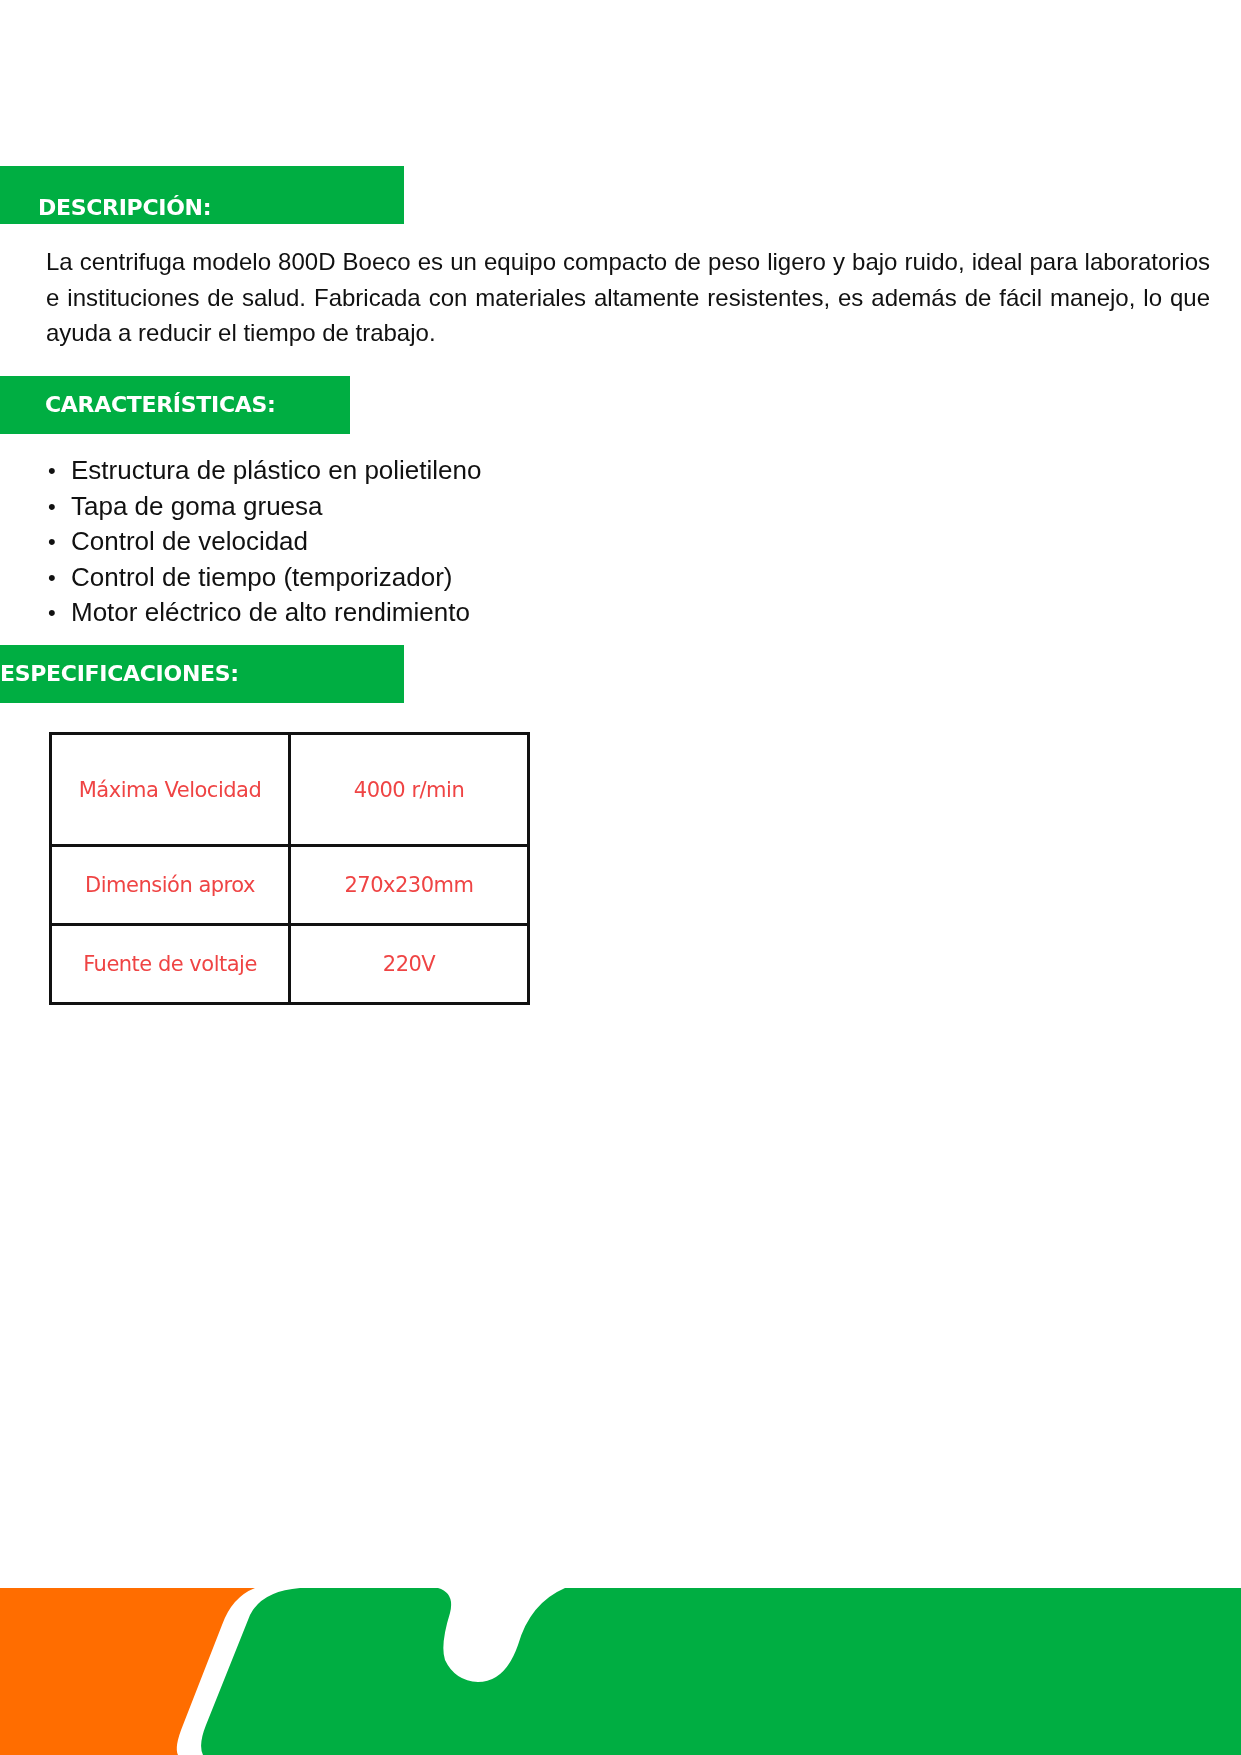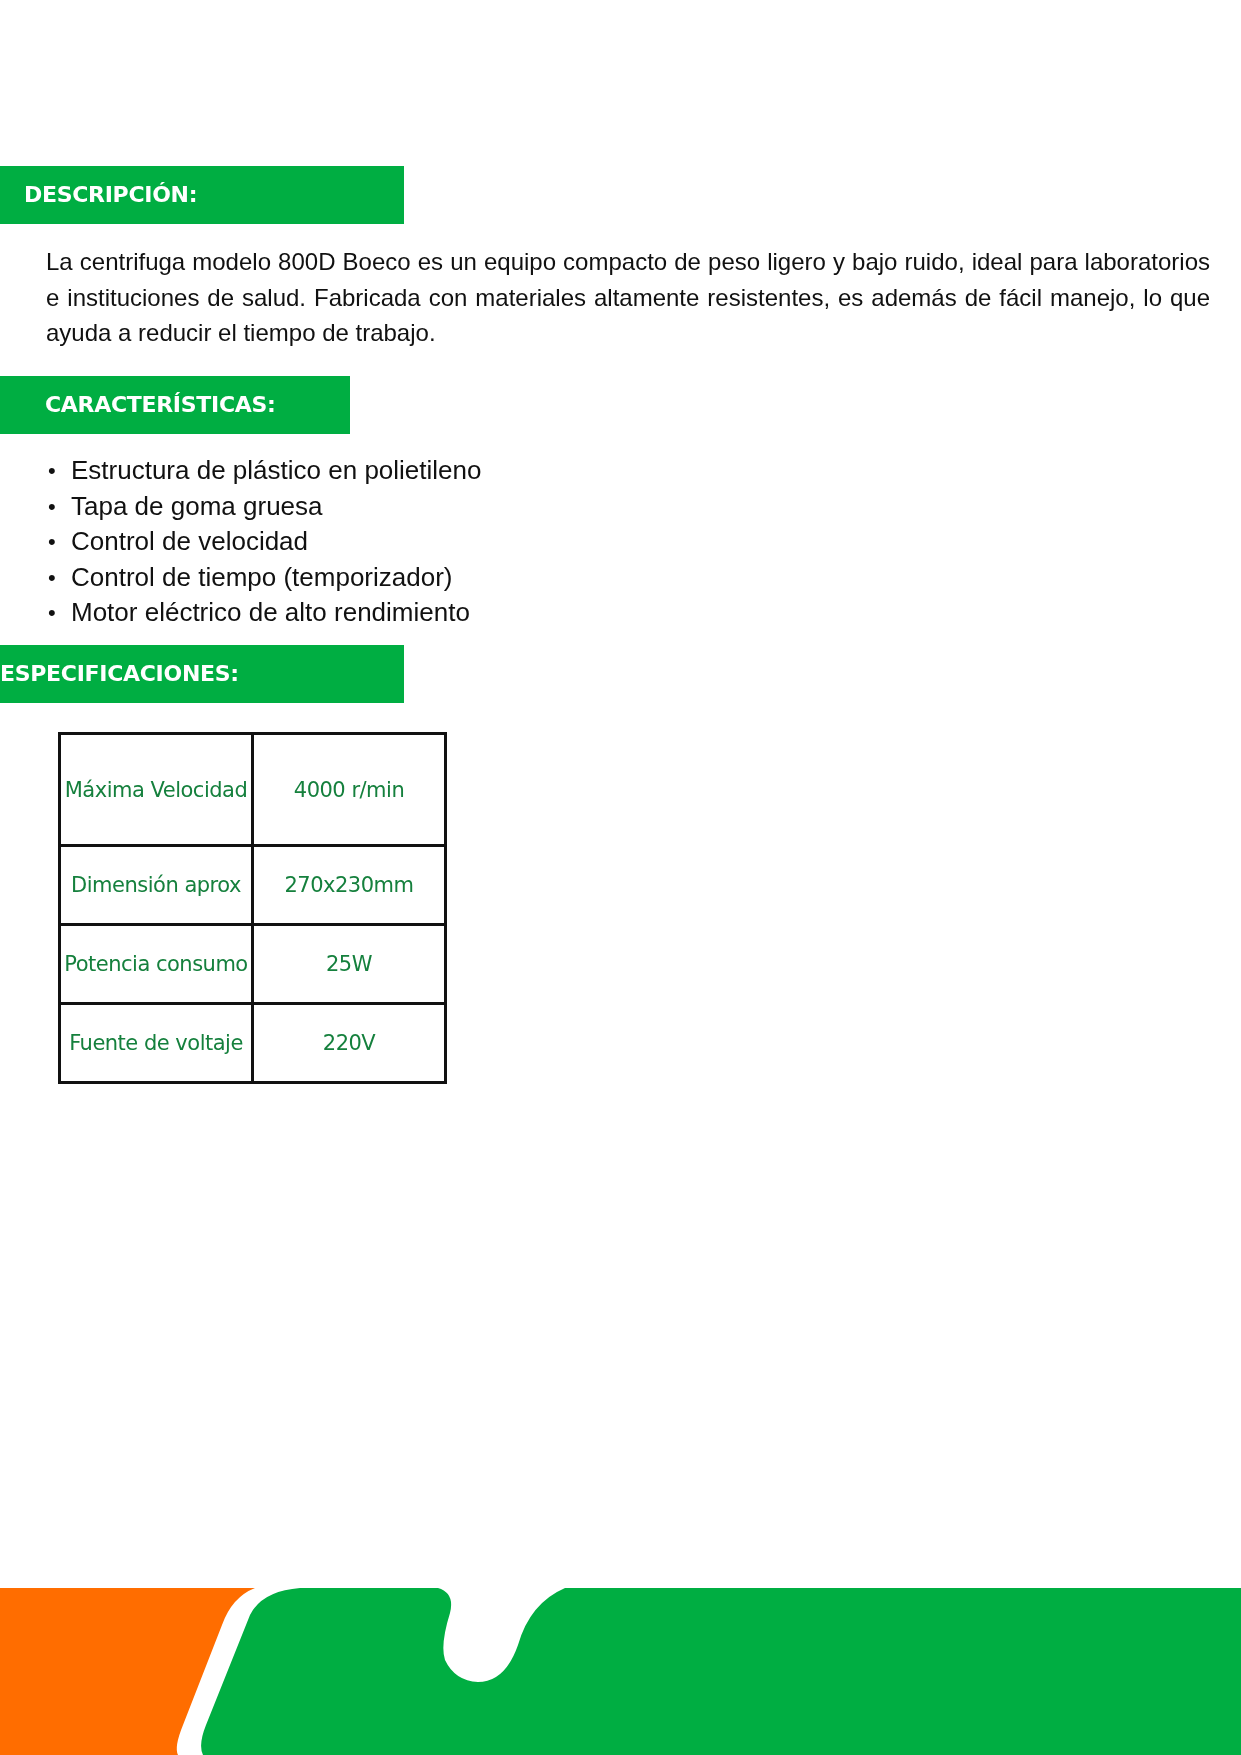--- a/index.html
+++ b/index.html
@@ -1,29 +1,29 @@
 <!DOCTYPE html>
 <html><head>
   <meta charset="utf-8">
   <style>
     html, body { margin: 0; padding: 0; }
     body { width: 1241px; height: 1755px; position: relative; background: #ffffff; overflow: hidden; font-family: "Liberation Sans", sans-serif; color: #111; }
     .band { position: absolute; left: 0; height: 58px; background: #00ae42; color: #fff; font-family: "DejaVu Sans", sans-serif; font-weight: bold; font-size: 22px; line-height: 58px; letter-spacing: -0.3px; }
     .band span { display: block; }
     #band-desc { top: 166px; width: 404px; }
-    #band-desc span { padding-left: 24px; }
+    #band-desc span { padding-left: 38px; margin-top: 13px; }
     #band-car { top: 376px; width: 350px; }
     #band-car span { padding-left: 45px; }
     #band-esp { top: 645px; width: 404px; }
     #band-esp span { }
     .desc { position: absolute; left: 46px; top: 244px; width: 1164px; font-size: 24px; line-height: 35.5px; text-align: justify; }
     .bullets { position: absolute; left: 48px; top: 453px; margin: 0; padding: 0; list-style: none; font-size: 26px; line-height: 35.5px; }
     .bullets li { position: relative; padding-left: 23px; }
     .bullets li .dot { position: absolute; left: 0; top: 0; font-size: 22px; }
-    table.spec { position: absolute; left: 58px; top: 732px; border-collapse: collapse; width: 389px; font-family: "DejaVu Sans", sans-serif; font-size: 21px; color: #15803d; }
+    table.spec { position: absolute; left: 49px; top: 732px; border-collapse: collapse; width: 481px; font-family: "DejaVu Sans", sans-serif; font-size: 21px; color: #ef4444; }
     table.spec td { border: 3px solid #111; text-align: center; width: 50%; padding: 0; letter-spacing: -0.5px; }
     table.spec tr.tall td { height: 109px; }
     table.spec tr.short td { height: 76px; }
     .footer { position: absolute; left: 0; top: 1585px; width: 1241px; height: 170px; }
   </style>
 </head>
 <body>
 
 <div class="band" id="band-desc">
   <span>DESCRIPCIÓN:</span>
@@ -51,24 +51,20 @@
   <tbody>
     <tr class="tall">
       <td>Máxima Velocidad</td>
       <td>4000 r/min</td>
     </tr>
     <tr class="short">
       <td>Dimensión aprox</td>
       <td>270x230mm</td>
     </tr>
     <tr class="short">
-      <td>Potencia consumo</td>
-      <td>25W</td>
-    </tr>
-    <tr class="short">
       <td>Fuente de voltaje</td>
       <td>220V</td>
     </tr>
   </tbody>
 </table>
 
 <svg class="footer" viewBox="0 0 1241 170">
   <path fill="#ff6d00" d="M0 3 L255 3 Q232 12 222 40 L183 140 Q174 162 178 170 L0 170 Z"></path>
   <path fill="#00ae42" d="M300 3 L438 3 Q455 8 450 28 Q440 60 445 75 Q455 96 478 97 Q505 97 518 60 Q530 18 565 3 L1241 3 L1241 170 L203 170 Q198 160 206 140 L250 30 Q262 6 300 3 Z"></path>
 </svg>

